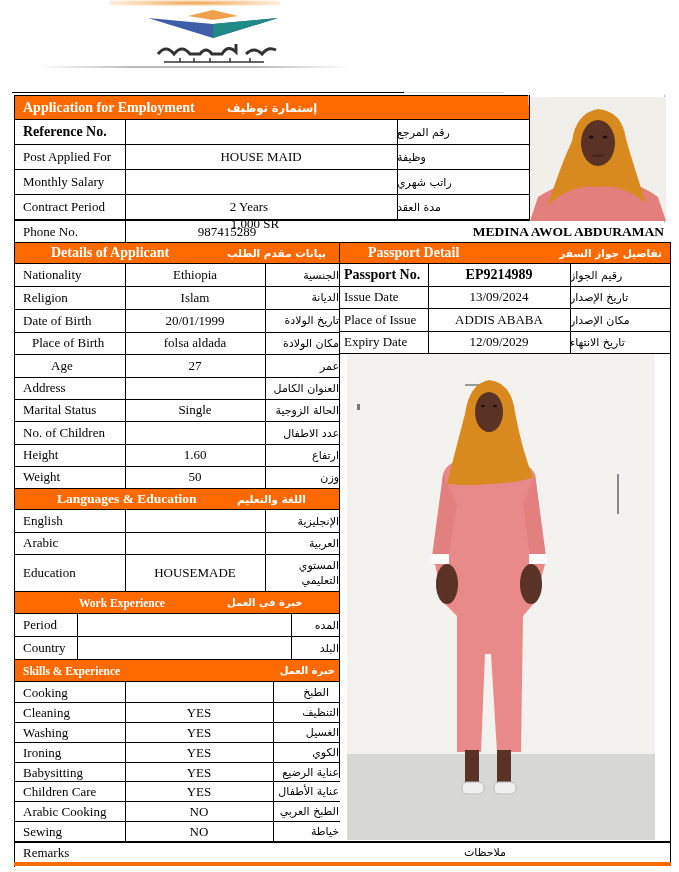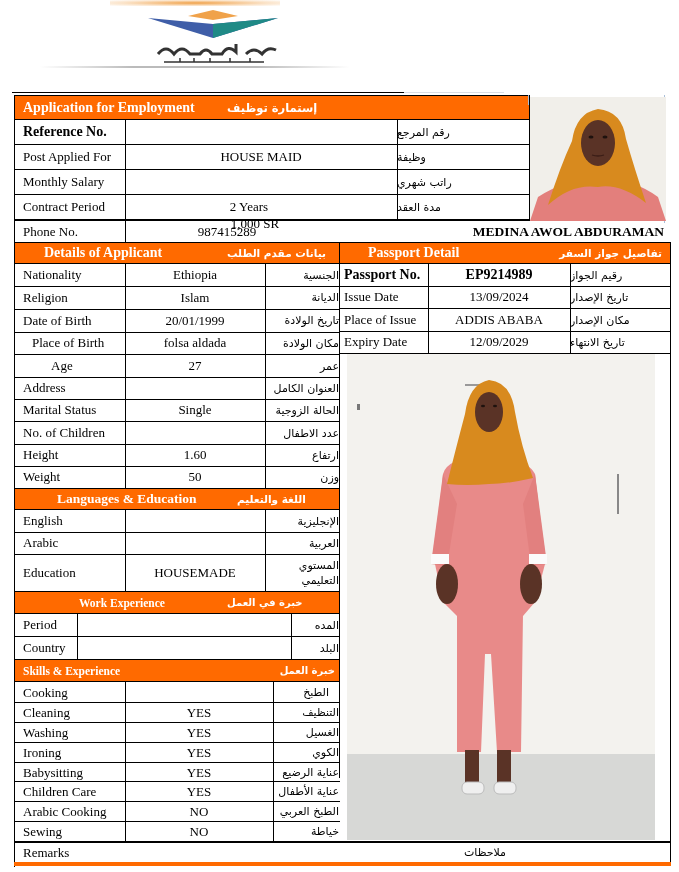--- a/index.html
+++ b/index.html
@@ -90,21 +90,21 @@
   <div class="hline" style="left:0; top:49px; width:516px;"></div>
   <div class="hline" style="left:0; top:74px; width:516px;"></div>
   <div class="hline" style="left:0; top:99px; width:516px;"></div>
   <div class="hline" style="left:0; top:124px; width:516px; height:2px;"></div>
   <div class="vline" style="left:0; top:0; height:772px;"></div>
   <div class="vline" style="left:111px; top:24px; height:124px;"></div>
   <div class="vline" style="left:383px; top:24px; height:101px;"></div>
   <div class="vline" style="left:515px; top:0; height:126px;"></div>
 
   <div class="hdr" style="left:1px; top:148px; width:324px; height:20px; font-size:14px;">
-    <span style="position:absolute; left:29px;">Details of Applicant</span>
+    <span style="position:absolute; left:36px;">Details of Applicant</span>
     <span class="ar-txt" style="position:absolute; left:212px;">بيانات مقدم الطلب</span>
   </div>
   <div class="hdr" style="left:326px; top:148px; width:330px; height:20px; font-size:14px;">
     <span style="position:absolute; left:28px;">Passport Detail</span>
     <span class="ar-txt" style="position:absolute; right:8px;">تفاصيل جواز السفر</span>
   </div>
   <div class="hline" style="left:0; top:147px; width:657px;"></div>
   <div class="vline" style="left:325px; top:147px; height:536px;"></div>
   <div class="vline" style="left:656px; top:147px; height:620px;"></div>
 

